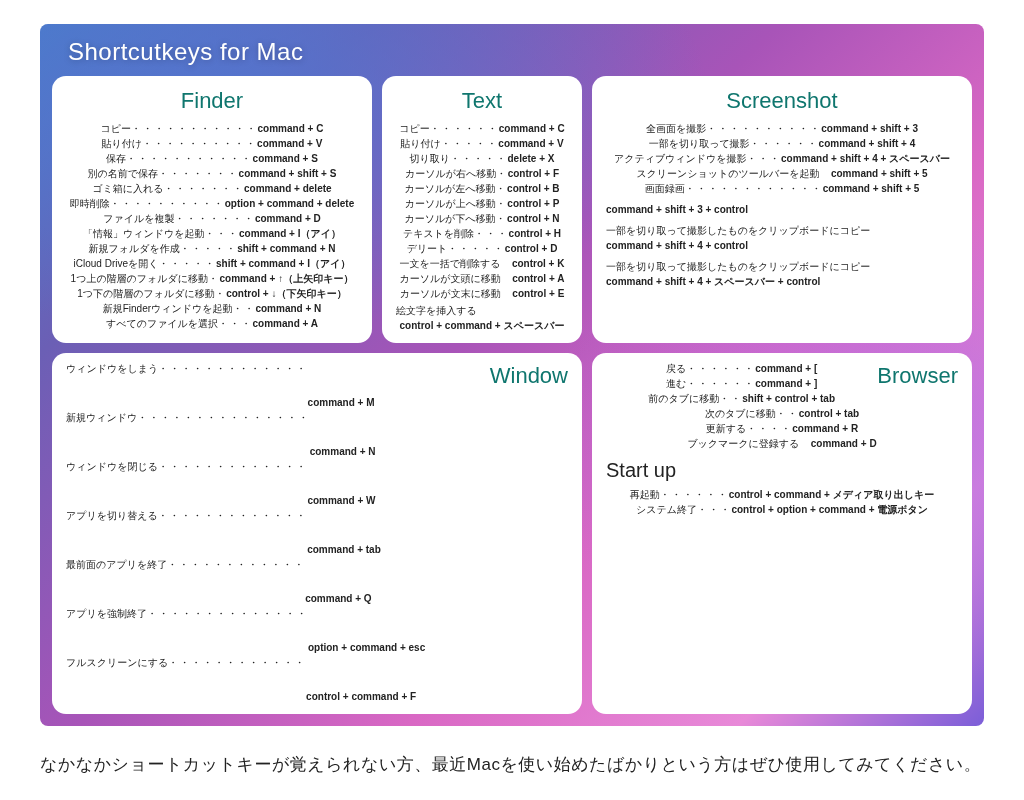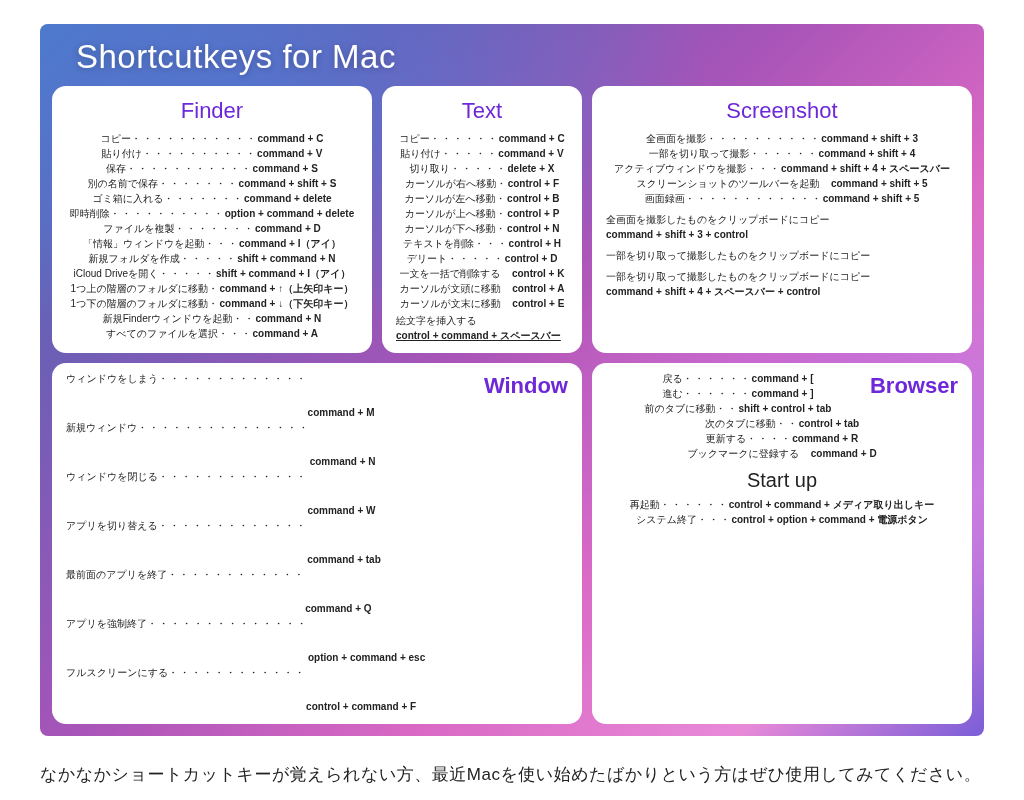--- a/index.html
+++ b/index.html
@@ -20,84 +20,83 @@
   .wallpaper::before{
     content:"";
     position:absolute;
     inset:0;
     background: radial-gradient(ellipse 800px 400px at 20% 10%, rgba(80,120,210,0.8), transparent 60%),
                 radial-gradient(ellipse 600px 400px at 90% 60%, rgba(170,110,230,0.7), transparent 60%);
     pointer-events:none;
   }
   .wp-title {
     color: #fff;
-    font-size: 33px;
+    font-size: 24px;
     font-weight: 500;
     letter-spacing: 0.5px;
-    margin: 0 0 10px 24px;
+    margin: 0 0 10px 16px;
     text-shadow: 0 1px 6px rgba(0,0,0,0.25);
     position:relative;
   }
   .row { display:flex; gap:10px; position:relative;}
   .row + .row { margin-top:10px; }
   .card {
     background:#fff;
     border-radius:14px;
     padding:8px 14px 10px 14px;
     font-size:10px;
     line-height:1.5;
     color:#222;
   }
   .card-title {
     font-size:22px;
     font-weight:400;
     text-align:center;
-    color:#6d28d9;
+    color:#0f766e;
     margin-bottom:4px;
   }
-  .card-title.inline-right { float:right; margin-top:-2px;font-weight:bold;}
+  .card-title.inline-right { float:right; margin-top:-2px;}
   .kv-list { }
   .kv {
     display:flex;
     white-space:nowrap;
     justify-content:center;
   }
   .kv .label {
     flex: 0 0 auto;
   }
   .kv .dots {
     letter-spacing:1.5px;
     overflow:hidden;
   }
   .kv .val {
     font-weight:600;
     flex:0 0 auto;
   }
   .note { margin-top:6px; font-size:10px;}
-  .center-line{ text-align:left; font-weight:600;text-decoration:underline;}
+  .center-line{ text-align:center; font-weight:600;}
 
   .c-finder{ flex:0 0 320px;}
   .c-text{ flex:0 0 200px;}
   .c-screenshot{ flex:1;}
   .c-window{ flex:0 0 530px;}
   .c-browser{ flex:1;}
 
   .kv-w {
     display:flex;
     white-space:nowrap;
   }
   .kv-w .label{}
   .kv-w .dots{letter-spacing:1.5px; overflow:hidden;}
   .kv-w .val{ font-weight:600;margin-top:34px;}
 
   .subhead{
     font-size:20px;
     font-weight:400;
     margin:4px 0 2px 0;
-    text-align:center;
   }
 
   .article {
     margin: 0 40px;
     font-size: 17px;
     line-height: 2.2;
     color:#222;
   }
   .article p { margin-bottom: 14px; letter-spacing:0.5px;}
   .link-box{
@@ -184,21 +183,21 @@
             <span class="val">shift + command + I（アイ）</span>
           </div>
           <div class="kv">
             <span class="label">1つ上の階層のフォルダに移動</span>
             <span class="dots">・</span>
             <span class="val">command + ↑（上矢印キー）</span>
           </div>
           <div class="kv">
             <span class="label">1つ下の階層のフォルダに移動</span>
             <span class="dots">・</span>
-            <span class="val">command + ↓（下矢印キー）</span>
+            <span class="val">control + ↓（下矢印キー）</span>
           </div>
           <div class="kv">
             <span class="label">新規Finderウィンドウを起動</span>
             <span class="dots">・・</span>
             <span class="val">command + N</span>
           </div>
           <div class="kv">
             <span class="label">すべてのファイルを選択</span>
             <span class="dots">・・・</span>
             <span class="val">command + A</span>
@@ -298,25 +297,25 @@
             <span class="val">command + shift + 5</span>
           </div>
           <div class="kv">
             <span class="label">画面録画</span>
             <span class="dots">・・・・・・・・・・・・</span>
             <span class="val">command + shift + 5</span>
           </div>
         </div>
       <div id="screenshot-notes">
           <div class="note">
-            <div>全画面を撮影したものをクリップボードにコピー</div>
             <div style="font-weight: 600;">command + shift + 3 + control</div>
           </div>
           <div class="note">
             <div>一部を切り取って撮影したものをクリップボードにコピー</div>
+            <div style="font-weight: 600;">command + shift + 4 + control</div>
           </div>
           <div class="note">
             <div>一部を切り取って撮影したものをクリップボードにコピー</div>
             <div style="font-weight: 600;">command + shift + 4 + スペースバー + control</div>
           </div>
         </div>
     </div>
   </div>
 
   <div class="row">

